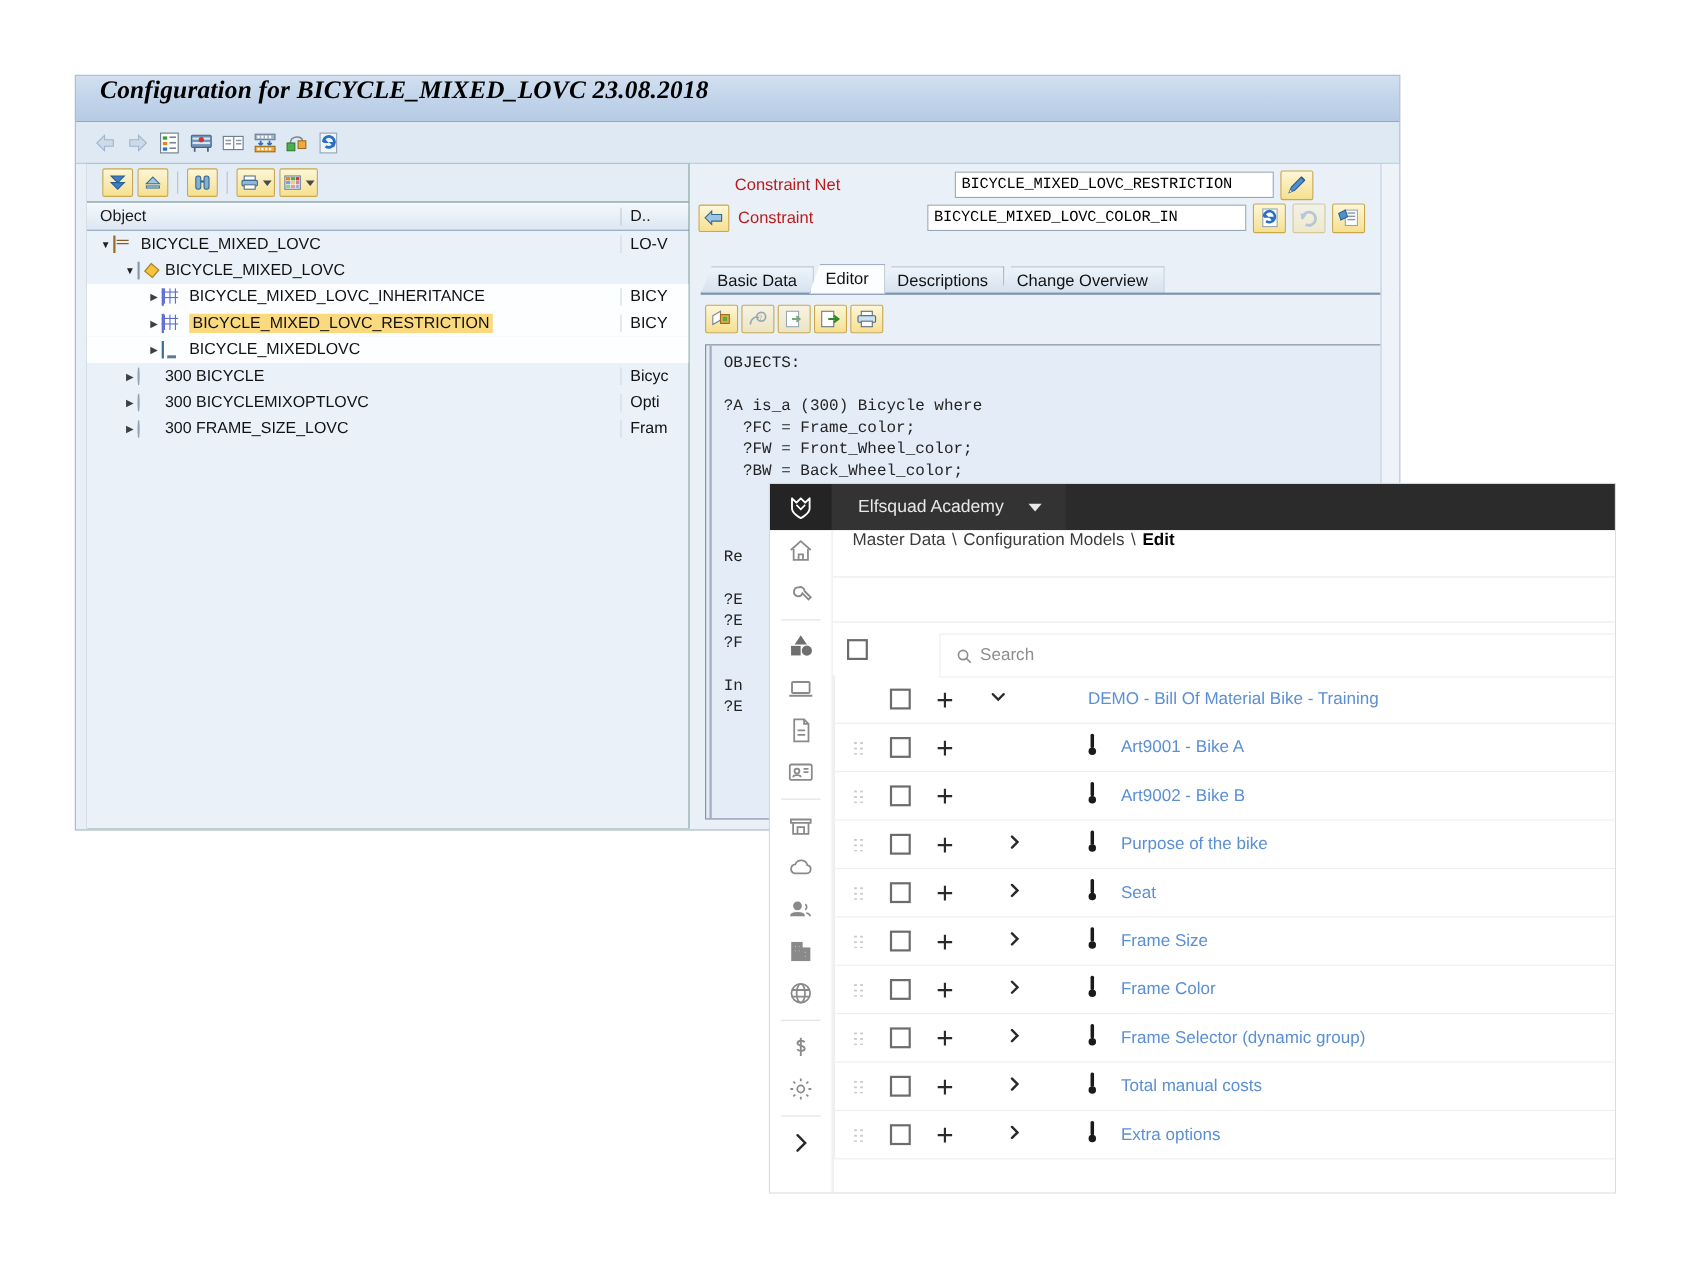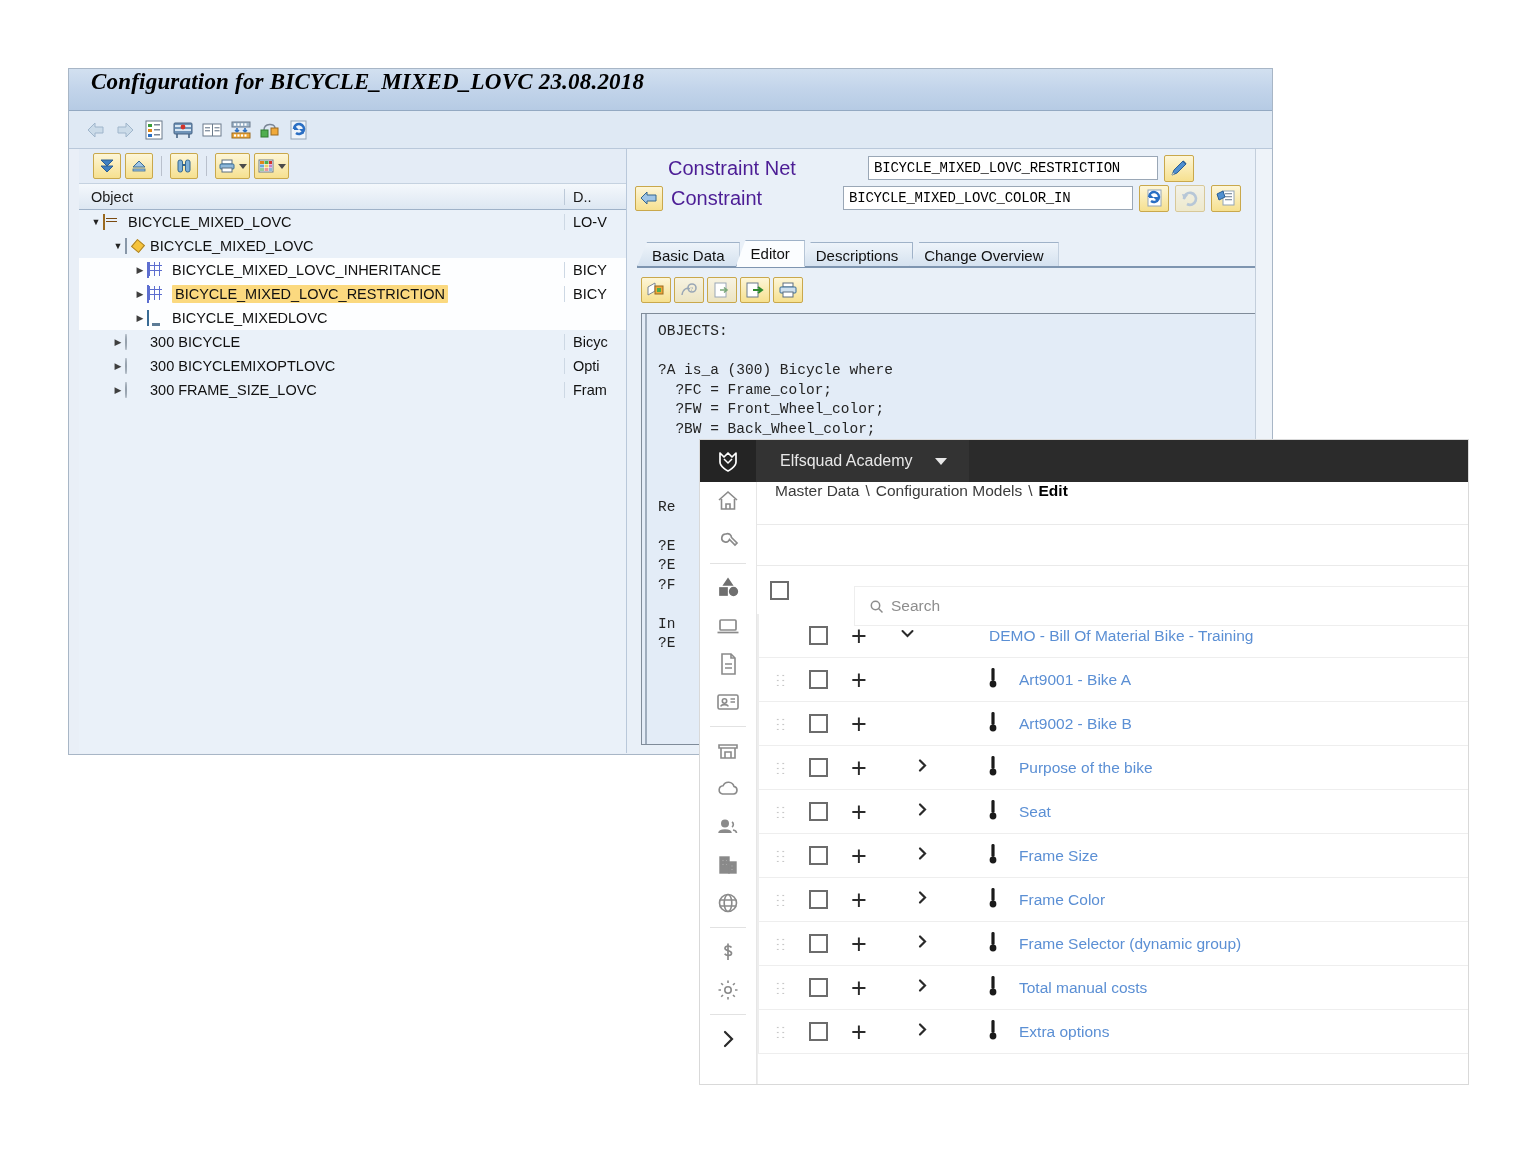--- a/index.html
+++ b/index.html
@@ -73,21 +73,21 @@
   .ic-pen:after{content:"";position:absolute;left:8px;top:3px;width:8px;height:8px;background:#f5c33c;border:1px solid #a8802a;transform:rotate(40deg);}
   .ic-grid{width:15px;height:14px;border:1.5px solid #5d6ed0;background:#fff;}
   .ic-grid:after{content:"";position:absolute;left:2px;top:0;width:1px;height:14px;background:#5d6ed0;box-shadow:5px 0 0 #5d6ed0, 10px 0 0 #5d6ed0;}
   .ic-grid:before{content:"";position:absolute;left:0;top:3px;width:15px;height:1px;background:#5d6ed0;box-shadow:0 5px 0 #5d6ed0;z-index:1;}
   .ic-mon{width:17px;height:13px;background:linear-gradient(to bottom,#7fb7e6,#3f7fb8);border:1px solid #3a6c95;border-radius:2px;}
   .ic-mon:after{content:"";position:absolute;left:5px;top:13px;width:8px;height:3px;background:#5c7b96;}
   .ic-circ{width:15px;height:15px;border-radius:50%;background:radial-gradient(circle at 35% 30%,#ffffff,#d6dde5 60%,#a9b3bf);border:1px solid #97a2ae;}
 
   #sap-right{flex:1;background:#e9f0f8;position:relative;}
   .field-row{display:flex;align-items:center;height:30px;padding-left:8px;}
-  .field-label{font-size:20px;color:#4c1d95;width:200px;padding-left:5px;}
+  .field-label{font-size:15px;color:#b91c1c;width:200px;padding-left:5px;}
   .field-val{
     width:290px;height:24px;background:#fff;border:1px solid #9aa7b6;
     font-family:"Liberation Mono", monospace;font-size:14px;color:#000;
     display:flex;align-items:center;padding-left:5px;box-sizing:border-box;letter-spacing:-.2px;
   }
   .backbtn{
     width:28px;height:25px;background:linear-gradient(to bottom,#fdf6d8,#f6e08f);
     border:1px solid #c9a84c;border-radius:2px;display:flex;align-items:center;justify-content:center;
     margin-right:8px;box-sizing:border-box;
   }
@@ -153,21 +153,21 @@
     height:42px;display:flex;padding-left:18px;
     font-size:15.5px;color:#3b3b3b;border-bottom:1px solid #eaeaea;gap:6px;
   }
   #elf-breadcrumb .crumb-active{font-weight:bold;color:#000000;}
   #elf-subbar{height:40px;border-bottom:1px solid #eaeaea;}
 
   #elf-searchrow{height:48px;display:flex;align-items:center;position:relative;}
   .sel-col{width:45px;display:flex;align-items:center;justify-content:center;}
   .cbx{width:19px;height:19px;border:2px solid #6c6c6c;background:#fff;box-sizing:border-box;}
   #search-box{
-    position:absolute;left:97px;top:20px;right:0;height:40px;border:1px solid #eeeeee;
+    position:absolute;left:97px;top:10px;right:0;height:40px;border:1px solid #eeeeee;
     border-right:none;display:flex;align-items:center;padding-left:14px;box-sizing:border-box;
   }
   #search-input{
     border:none;outline:none;font-size:15.5px;color:#8d8d8d;
     font-family:"Liberation Sans", sans-serif;background:transparent;width:90%;
   }
   #search-input::placeholder{color:#8d8d8d;}
 
   .row{
     height:43px;display:flex;align-items:center;border-bottom:1px solid #eeeeee;

